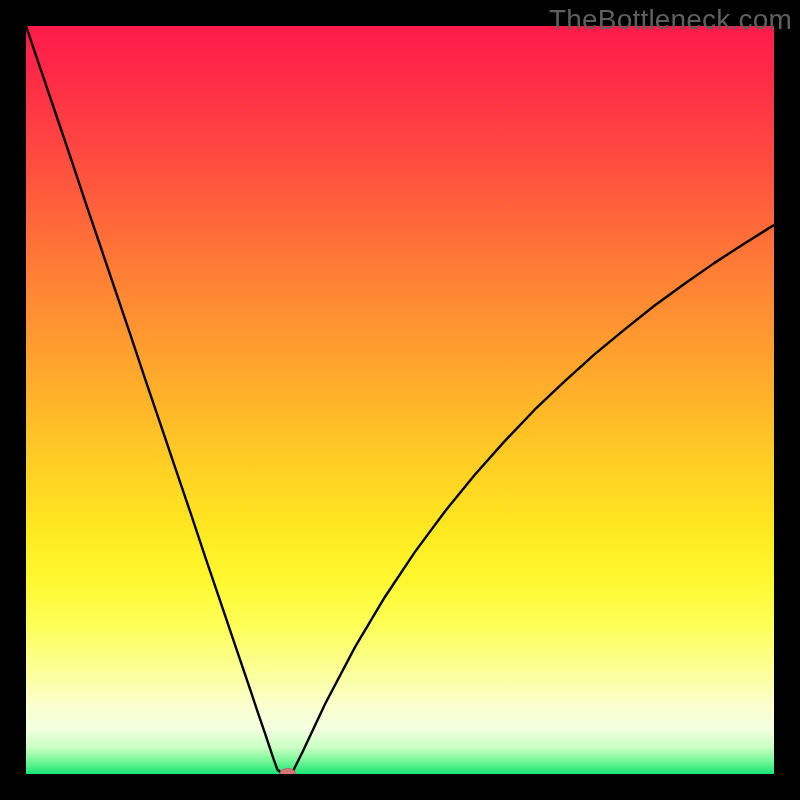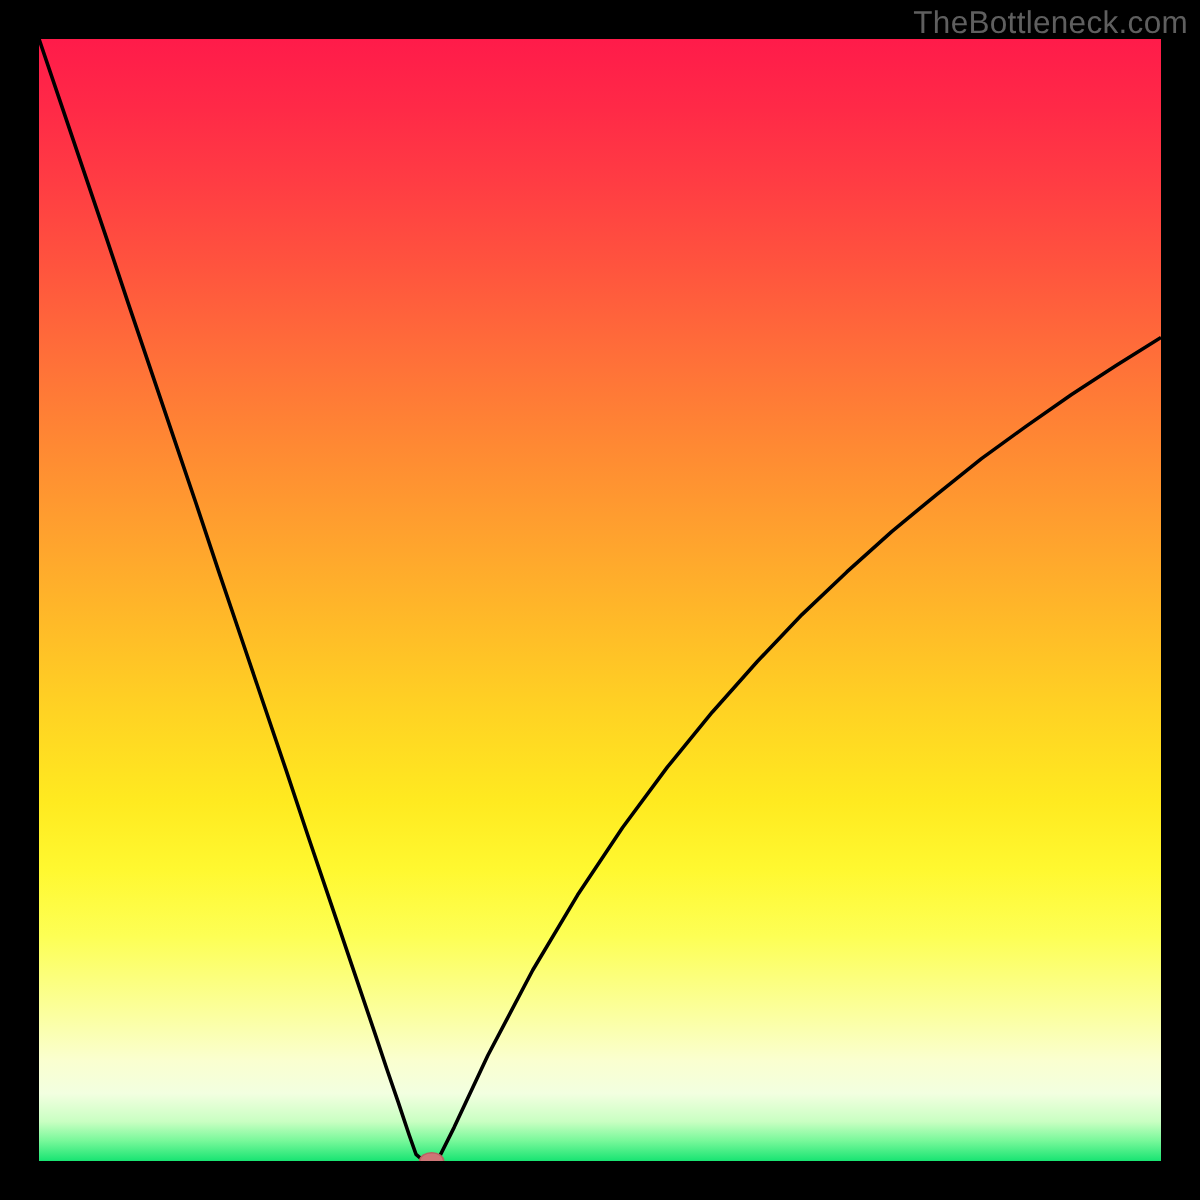--- a/index.html
+++ b/index.html
@@ -24,21 +24,21 @@
     left: 0;
     top: 0;
     width: 748px;
     height: 748px;
   }
   .watermark {
     position: absolute;
     top: 4px;
     right: 8px;
     color: #5f5f5f;
-    font-size: 21px;
+    font-size: 28px;
     font-weight: 500;
     letter-spacing: 0.2px;
     user-select: none;
   }
 </style>
 </head>
 <body>
 
 <div class="frame">
   <svg class="plot" viewBox="0 0 748 748" preserveAspectRatio="none">

